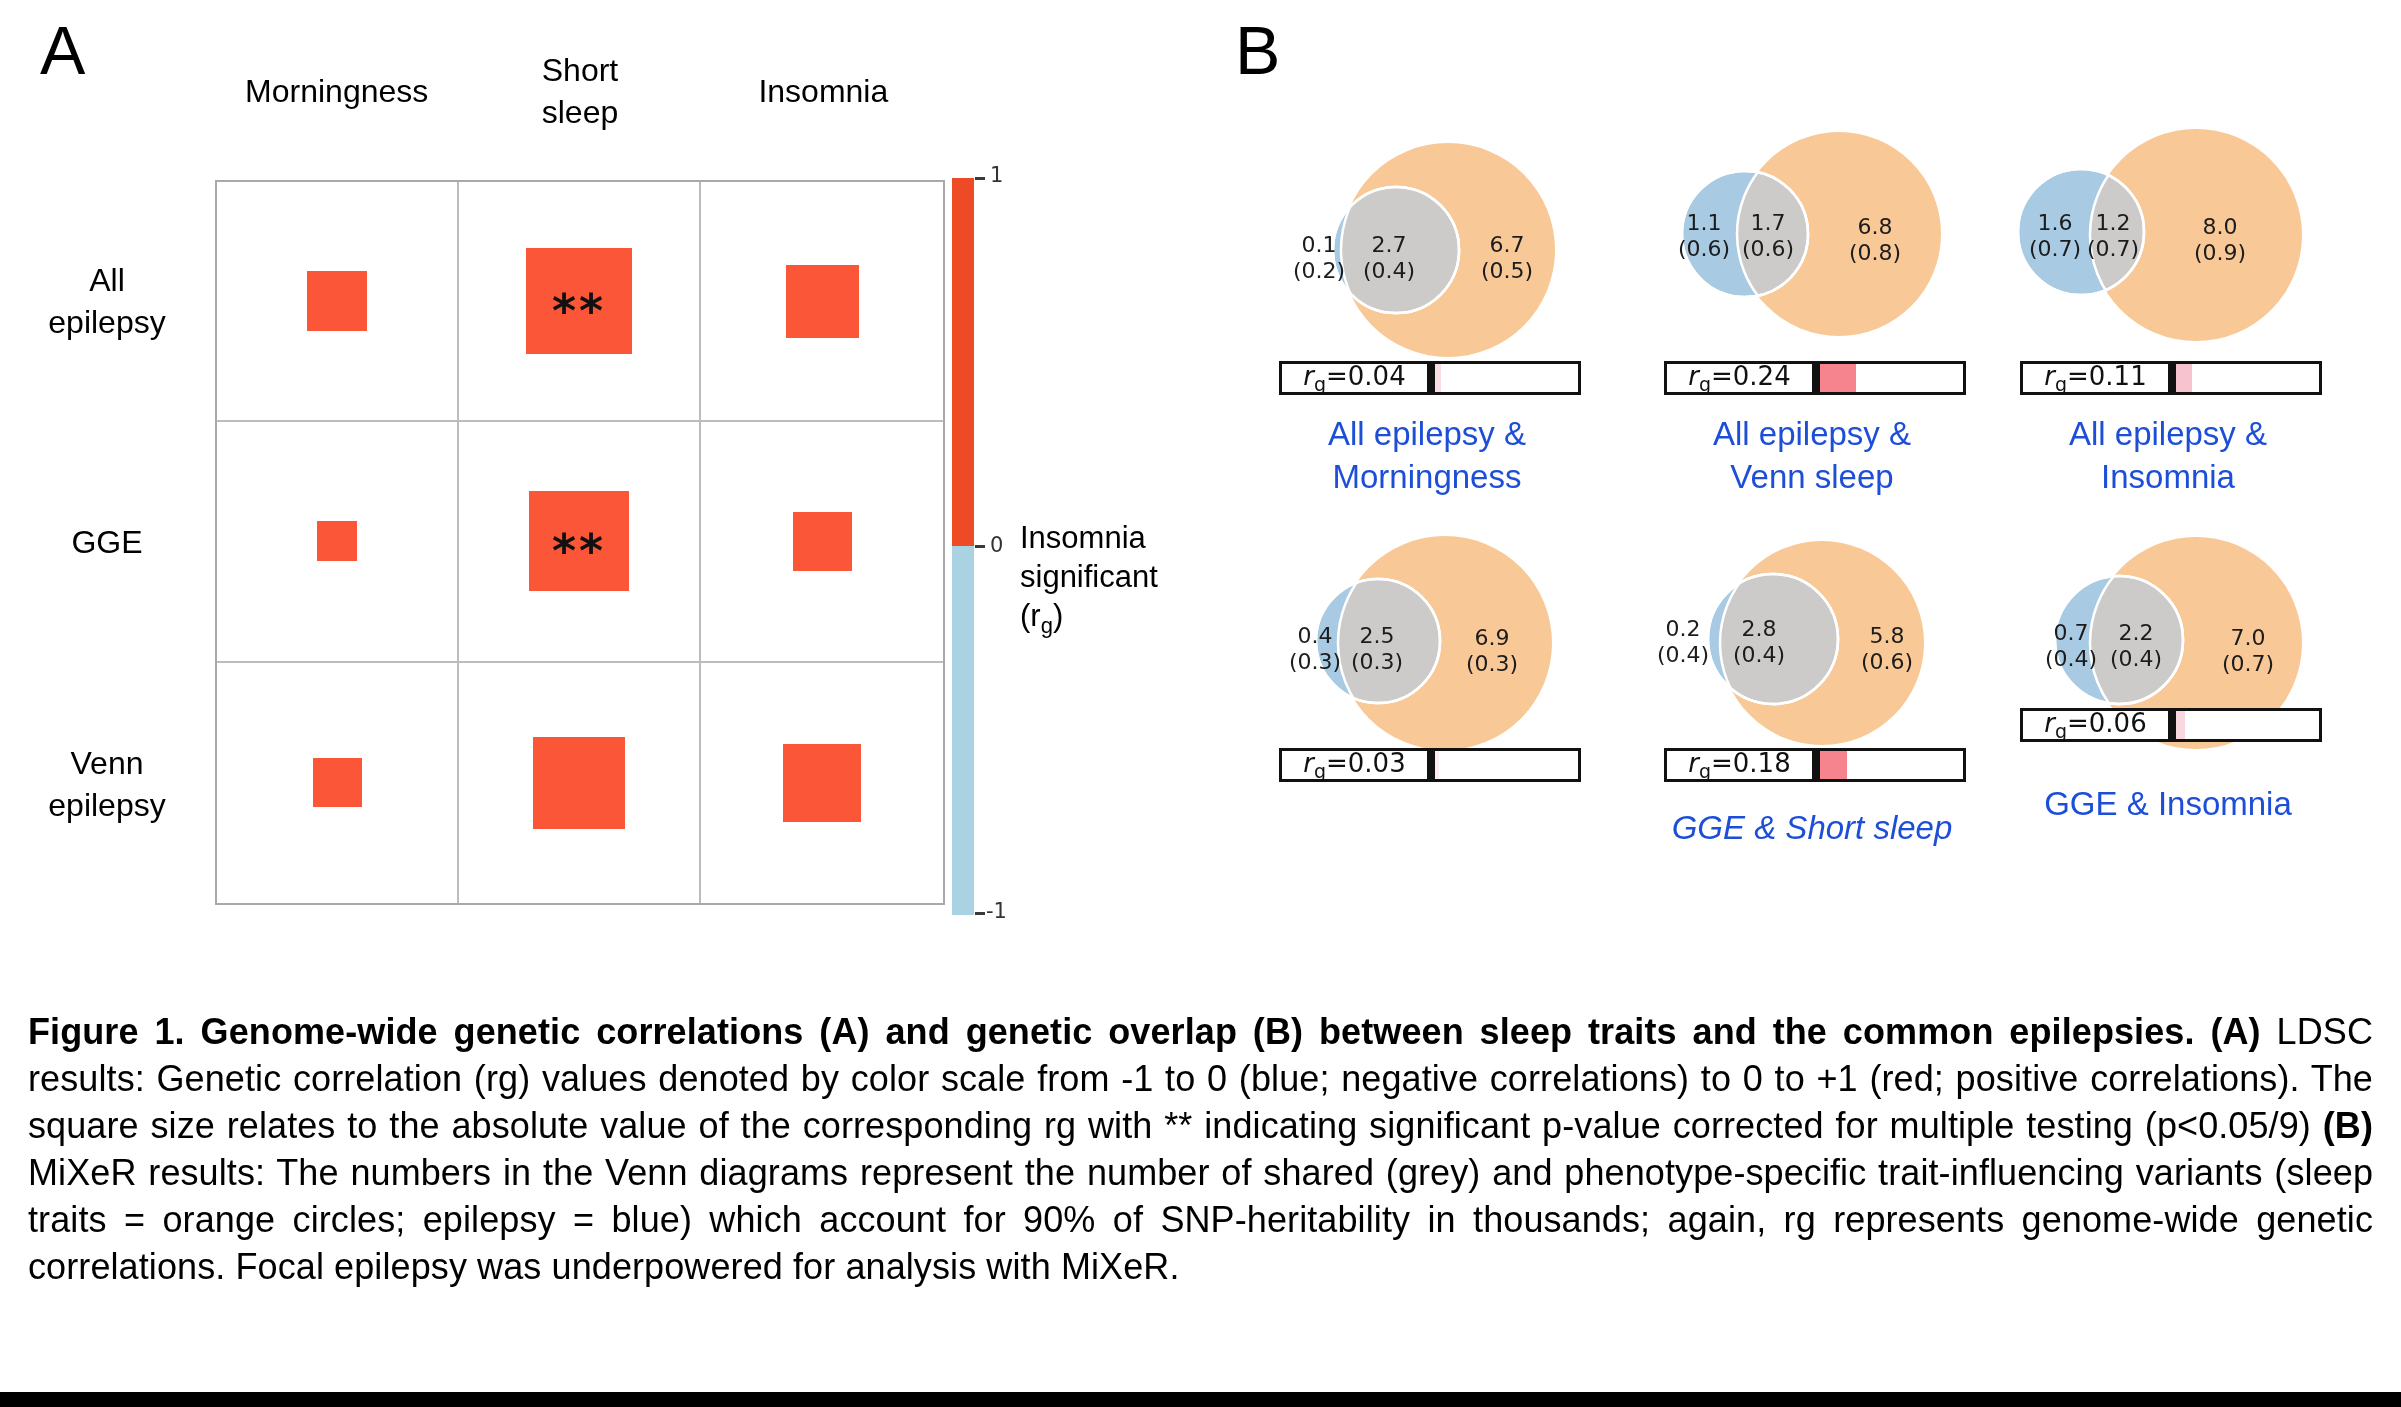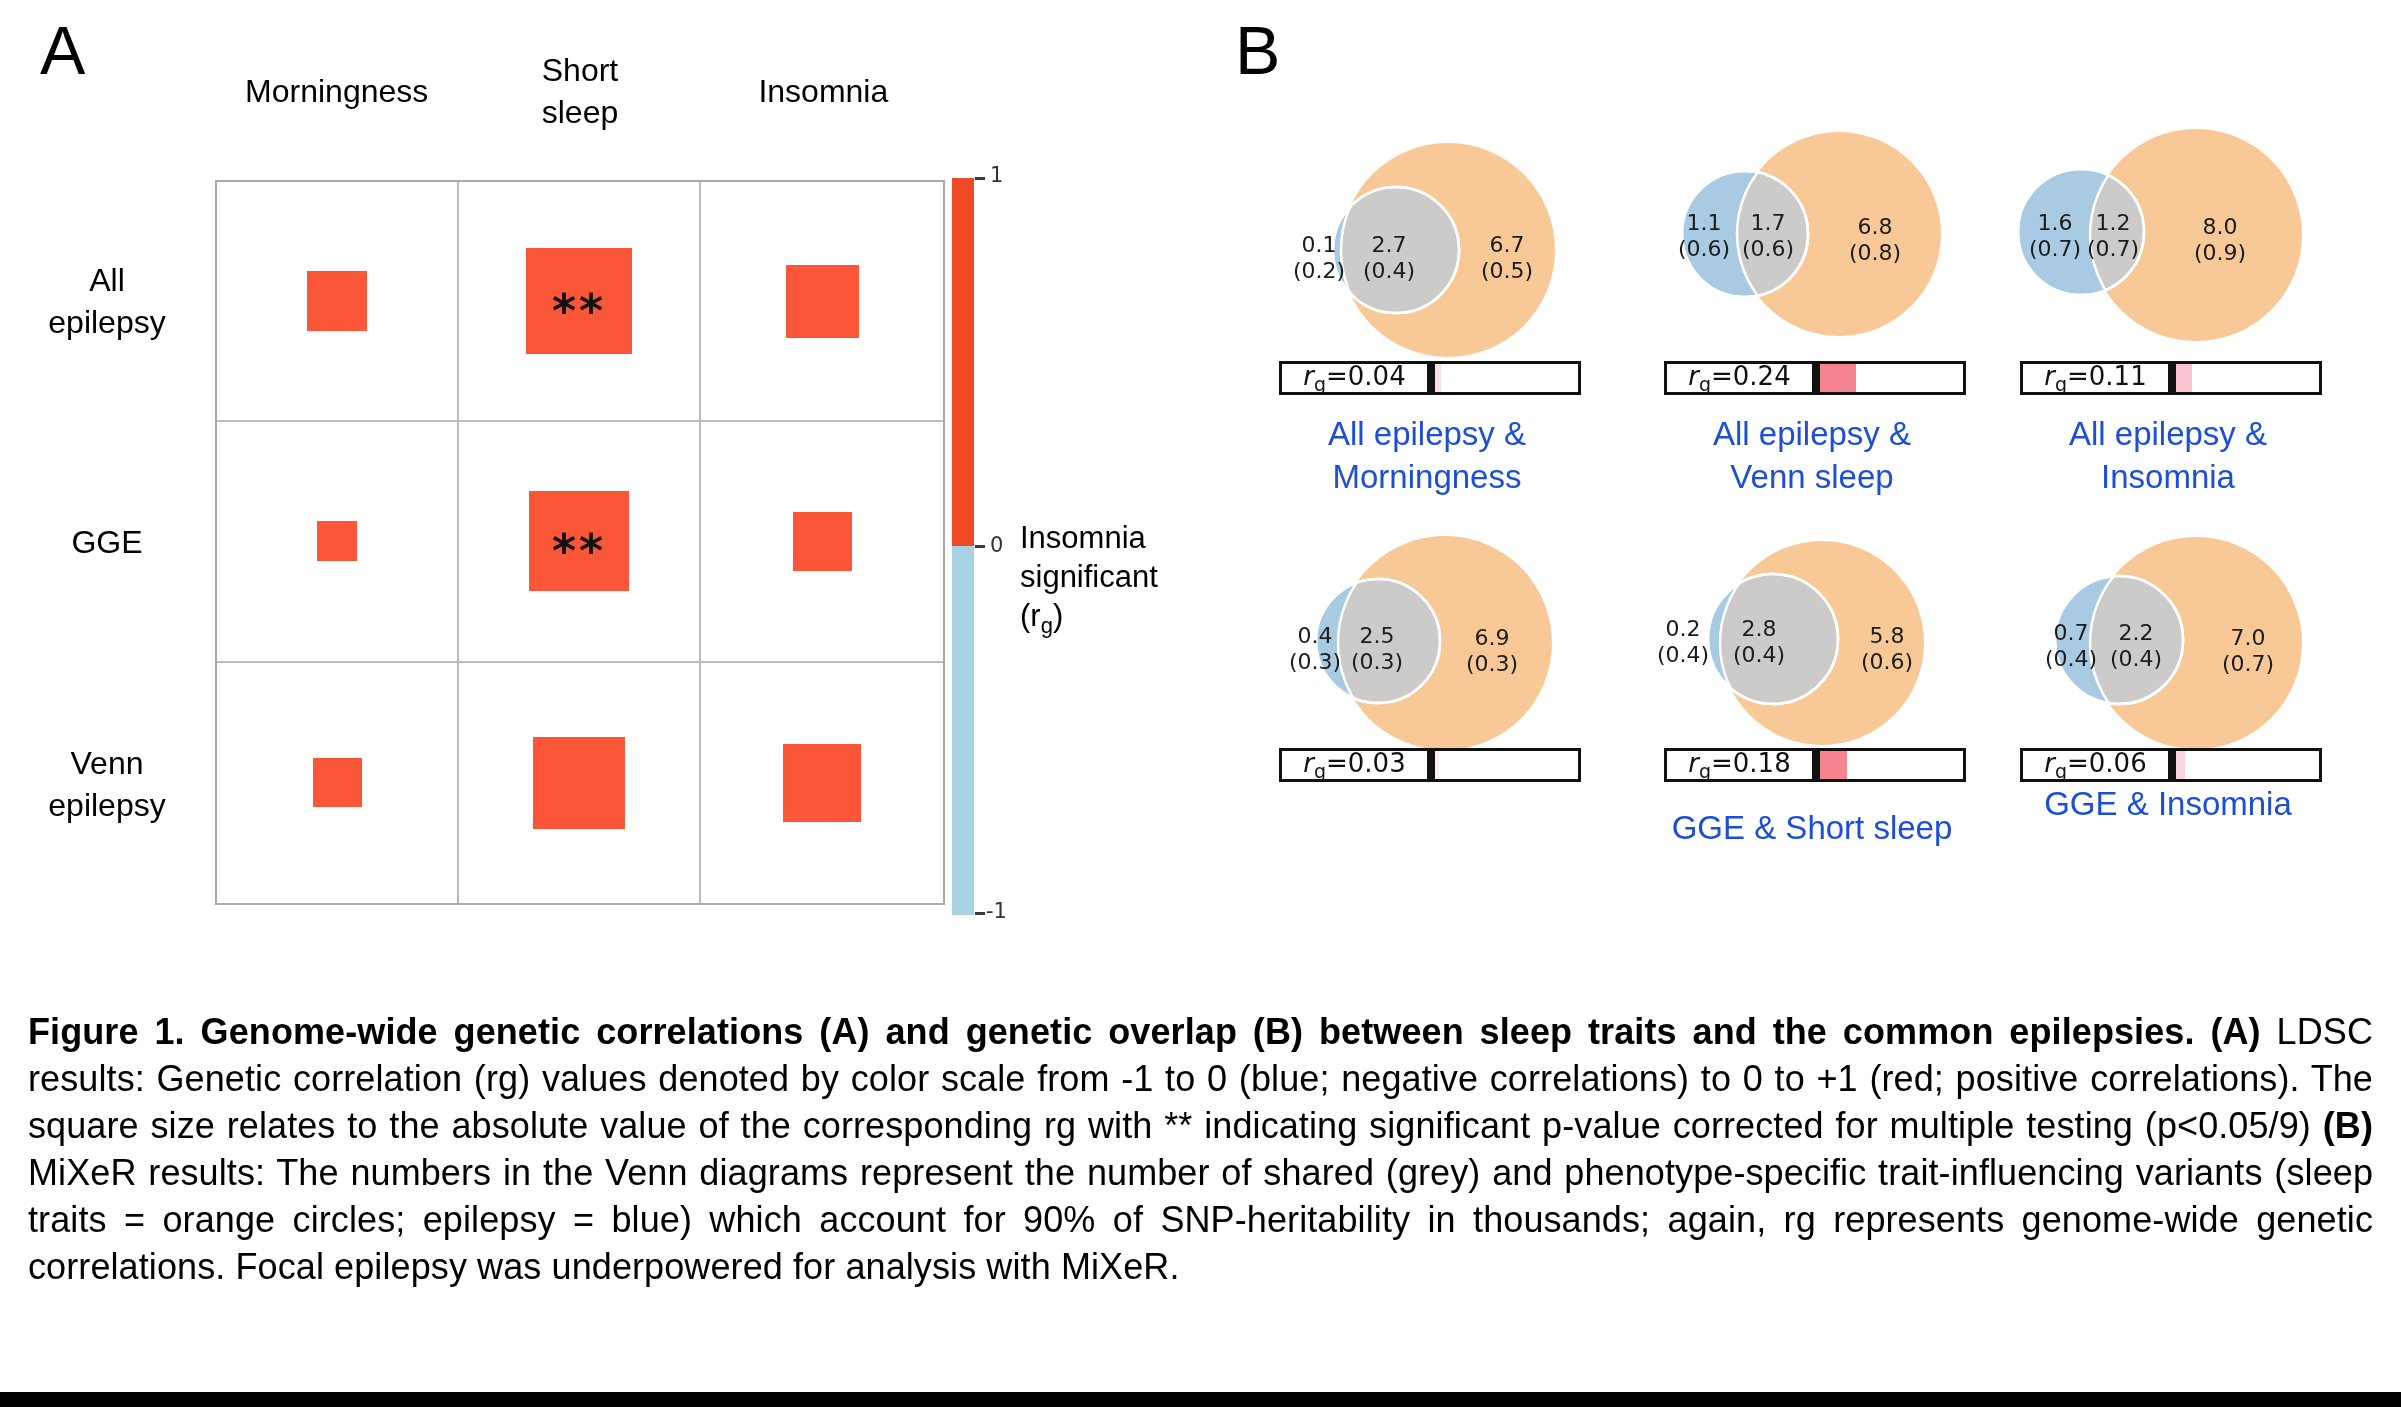--- a/index.html
+++ b/index.html
@@ -268,21 +268,21 @@
       <text x="240" y="115" class="venn-num">5.8</text>
       <text x="240" y="141" class="venn-num">(0.6)</text>
     </svg>
     <div class="rg-bar" style="left: 1664px; top: 748px;">
       <div class="rg-fill" style="width: 27px; background: rgb(245, 132, 142);"></div>
       <div class="rg-tick"></div>
       <div class="rg-labelbox">
         <span class="rg-text"><i>r</i><sub>g</sub>=0.18</span>
       </div>
     </div>
-    <div class="venn-title" style="left: 1602px; top: 806px;">
+    <div class="venn-title" style="left: 1602px; top: 806px; font-style: italic;">
       <div>GGE &amp; Short sleep</div>
     </div>
     <svg width="330" height="224" viewBox="0 0 330 224" class="venn-svg" style="left: 2003px; top: 528px;">
       <defs>
         <clipPath id="clipO5">
           <circle cx="193" cy="115" r="106"></circle>
         </clipPath>
         <clipPath id="clipB5">
           <circle cx="116" cy="112" r="64"></circle>
         </clipPath>
@@ -292,21 +292,21 @@
       <circle cx="116" cy="112" r="64" fill="#cccbc9" stroke="#ffffff" stroke-width="2.5" clip-path="url(#clipO5)"></circle>
       <circle cx="193" cy="115" r="106" fill="none" stroke="#ffffff" stroke-width="2.5" clip-path="url(#clipB5)"></circle>
       <circle cx="116" cy="112" r="64" fill="none" stroke="#ffffff" stroke-width="2.5"></circle>
       <text x="68" y="112" class="venn-num">0.7</text>
       <text x="68" y="138" class="venn-num">(0.4)</text>
       <text x="133" y="112" class="venn-num">2.2</text>
       <text x="133" y="138" class="venn-num">(0.4)</text>
       <text x="245" y="117" class="venn-num">7.0</text>
       <text x="245" y="143" class="venn-num">(0.7)</text>
     </svg>
-    <div class="rg-bar" style="left: 2020px; top: 748px; text-align: center;">
+    <div class="rg-bar" style="left: 2020px; top: 708px; text-align: center;">
       <div class="rg-fill" style="width: 9px; background: rgb(248, 216, 222);"></div>
       <div class="rg-tick"></div>
       <div class="rg-labelbox">
         <span class="rg-text"><i>r</i><sub>g</sub>=0.06</span>
       </div>
     </div>
     <div class="venn-title" style="left: 1958px; top: 782px;">
       <div>GGE &amp; Insomnia</div>
     </div>
   </div>

